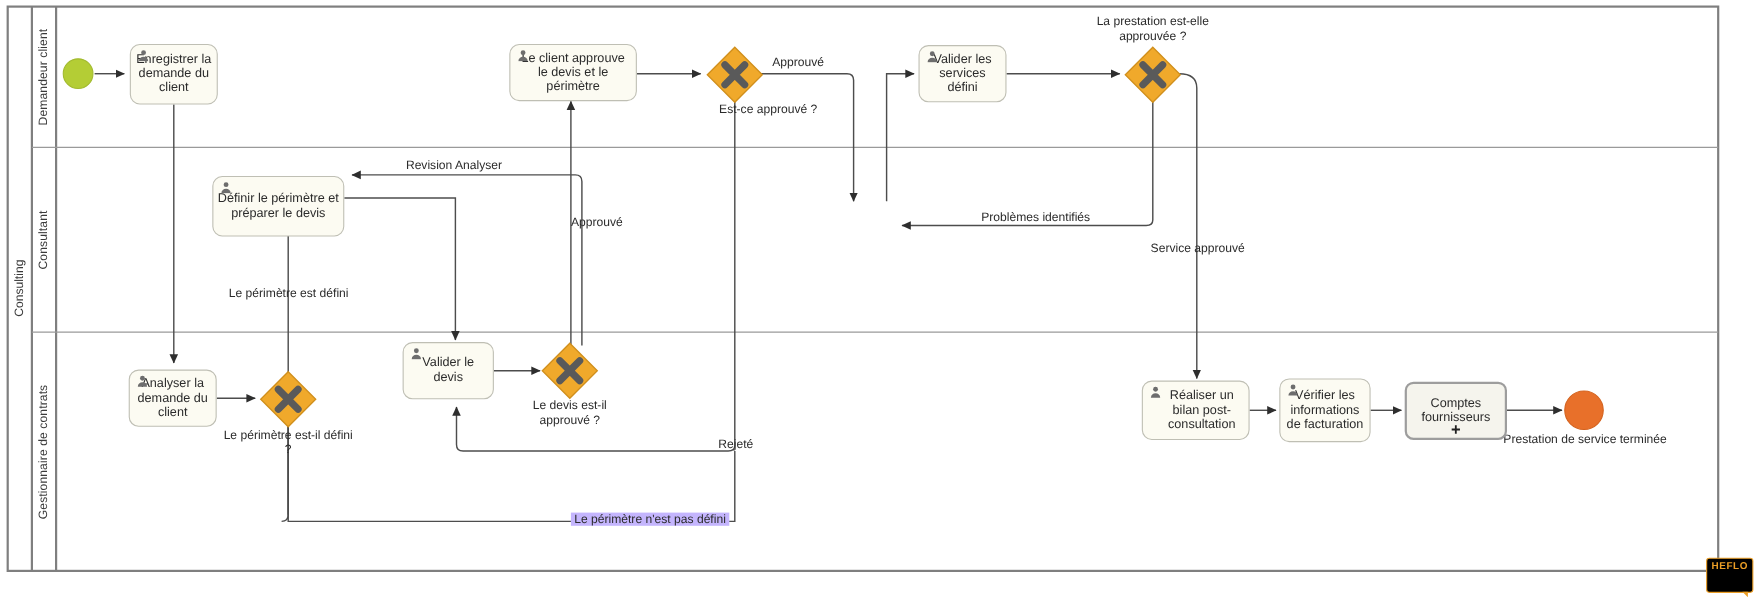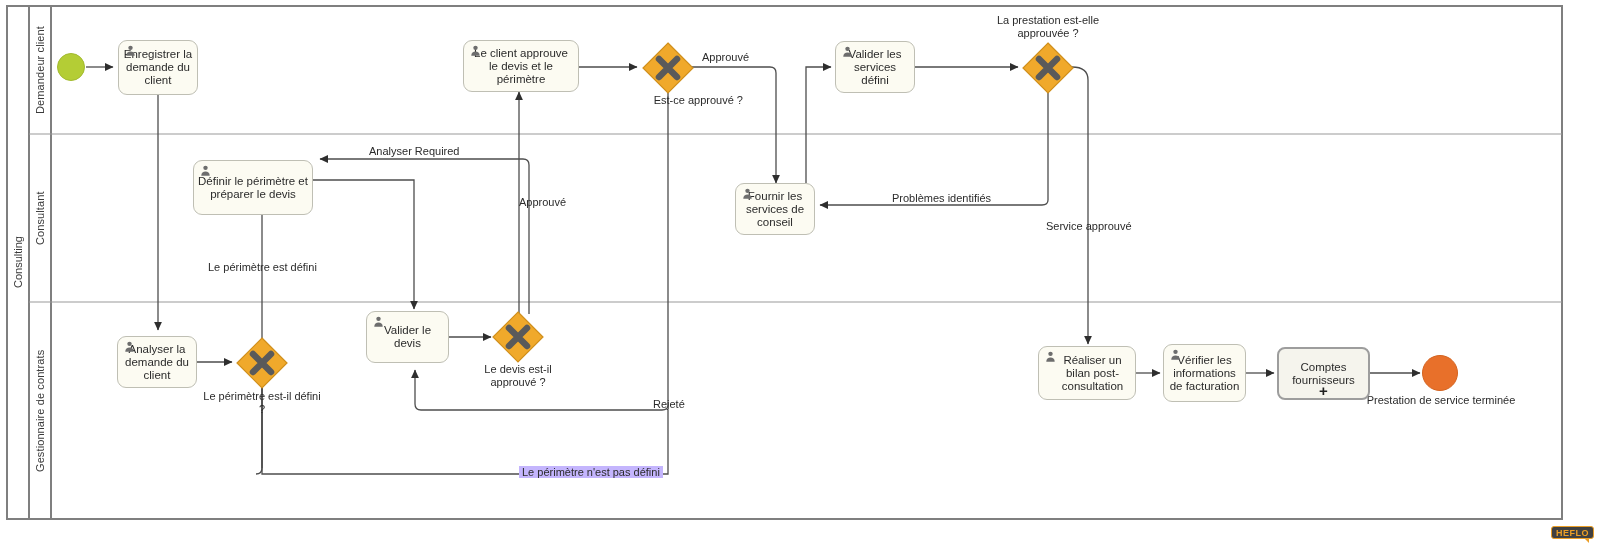--- a/index.html
+++ b/index.html
@@ -147,22 +147,22 @@
   .watermark {
     position: absolute;
     right: 6px;
     bottom: 4px;
     border: 1.5px solid #eb9e26;
     border-radius: 3px;
     color: #eb9e26;
     font-size: 9px;
     font-weight: bold;
     letter-spacing: 0.5px;
-    padding: 1px 4px 0 4px;
-    background: #404040;
+    padding: 1px 4px 19px 4px;
+    background: #000000;
     font-family: "Liberation Sans", sans-serif;
   }
   .watermark::after {
     content: "";
     position: absolute;
     right: 4px;
     bottom: -5px;
     width: 0; height: 0;
     border-left: 5px solid transparent;
     border-top: 5px solid #eb9e26;
@@ -276,27 +276,20 @@
   </div>
 
   <div class="task node" style="left:193px; top:160px; width:120px; height:55px;">
     <svg class="person-icon" viewBox="0 0 12 12">
         <circle cx="6" cy="3.1" r="2.4" fill="#6d6d6d"></circle>
         <path d="M1.4 11.6c0-2.7 2.1-4.4 4.6-4.4s4.6 1.7 4.6 4.4z" fill="#6d6d6d"></path>
       </svg>
     <span class="label">Définir le périmètre et préparer le devis</span>
   </div>
 
-  <div class="task node" style="left:735px; top:183px; width:80px; height:52px;">
-    <svg class="person-icon" viewBox="0 0 12 12">
-        <circle cx="6" cy="3.1" r="2.4" fill="#6d6d6d"></circle>
-        <path d="M1.4 11.6c0-2.7 2.1-4.4 4.6-4.4s4.6 1.7 4.6 4.4z" fill="#6d6d6d"></path>
-      </svg>
-    <span class="label">Fournir les services de conseil</span>
-  </div>
 
   <div class="task node" style="left:117px; top:336px; width:80px; height:52px;">
     <svg class="person-icon" viewBox="0 0 12 12">
         <circle cx="6" cy="3.1" r="2.4" fill="#6d6d6d"></circle>
         <path d="M1.4 11.6c0-2.7 2.1-4.4 4.6-4.4s4.6 1.7 4.6 4.4z" fill="#6d6d6d"></path>
       </svg>
     <span class="label">Analyser la demande du client</span>
   </div>
 
   <div class="task node" style="left:366px; top:311px; width:83px; height:52px;">
@@ -365,21 +358,21 @@
     </svg>
   </div>
   <div class="node-caption" style="left:463px; top:363px; width:110px; white-space:normal;">
     <span>Le devis est-il approuvé ?</span>
   </div>
 
   <div class="edge-label" style="left:702px; top:51px;">
     <span>Approuvé</span>
   </div>
   <div class="edge-label" style="left:369px; top:145px;">
-    <span>Analyser Required</span>
+    <span>Revision Analyser</span>
   </div>
   <div class="edge-label" style="left:519px; top:196px;">
     <span>Approuvé</span>
   </div>
   <div class="edge-label" style="left:892px; top:192px;">
     <span>Problèmes identifiés</span>
   </div>
   <div class="edge-label" style="left:1046px; top:220px;">
     <span>Service approuvé</span>
   </div>

